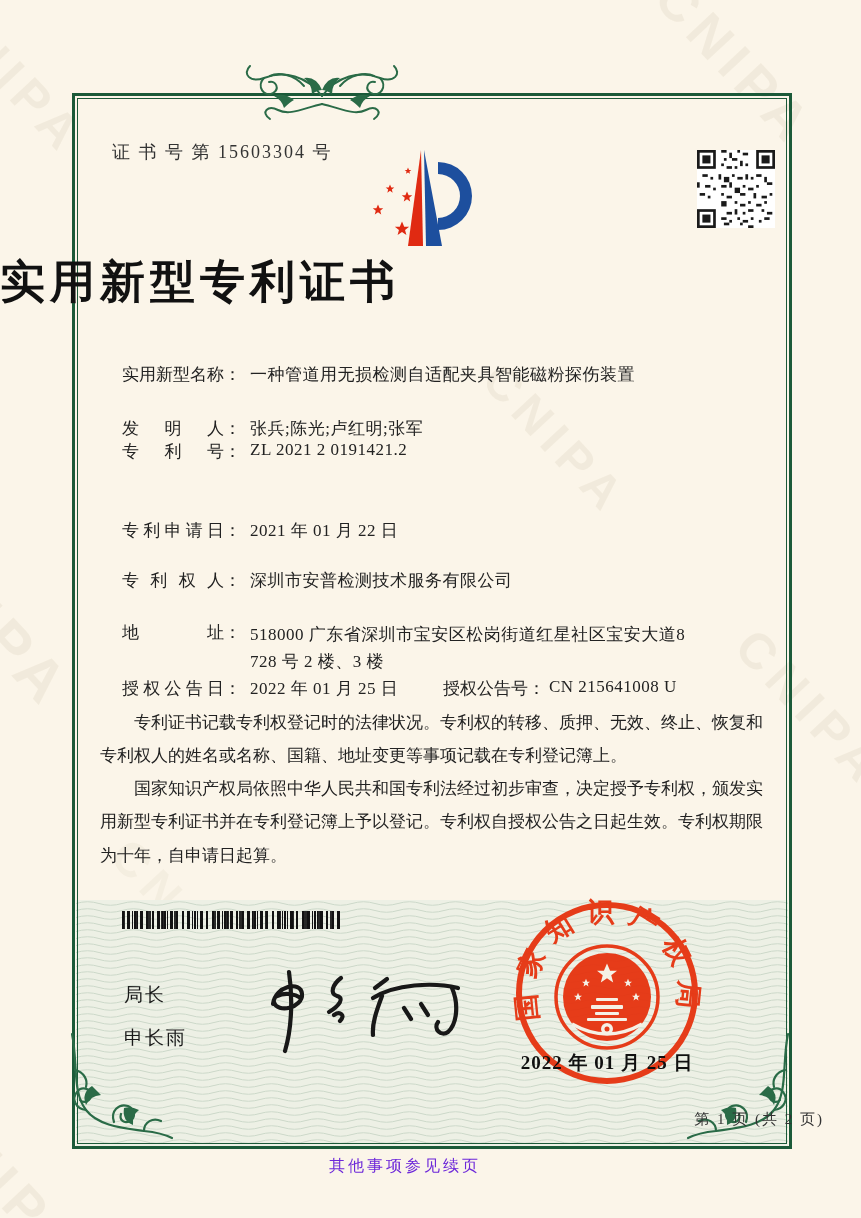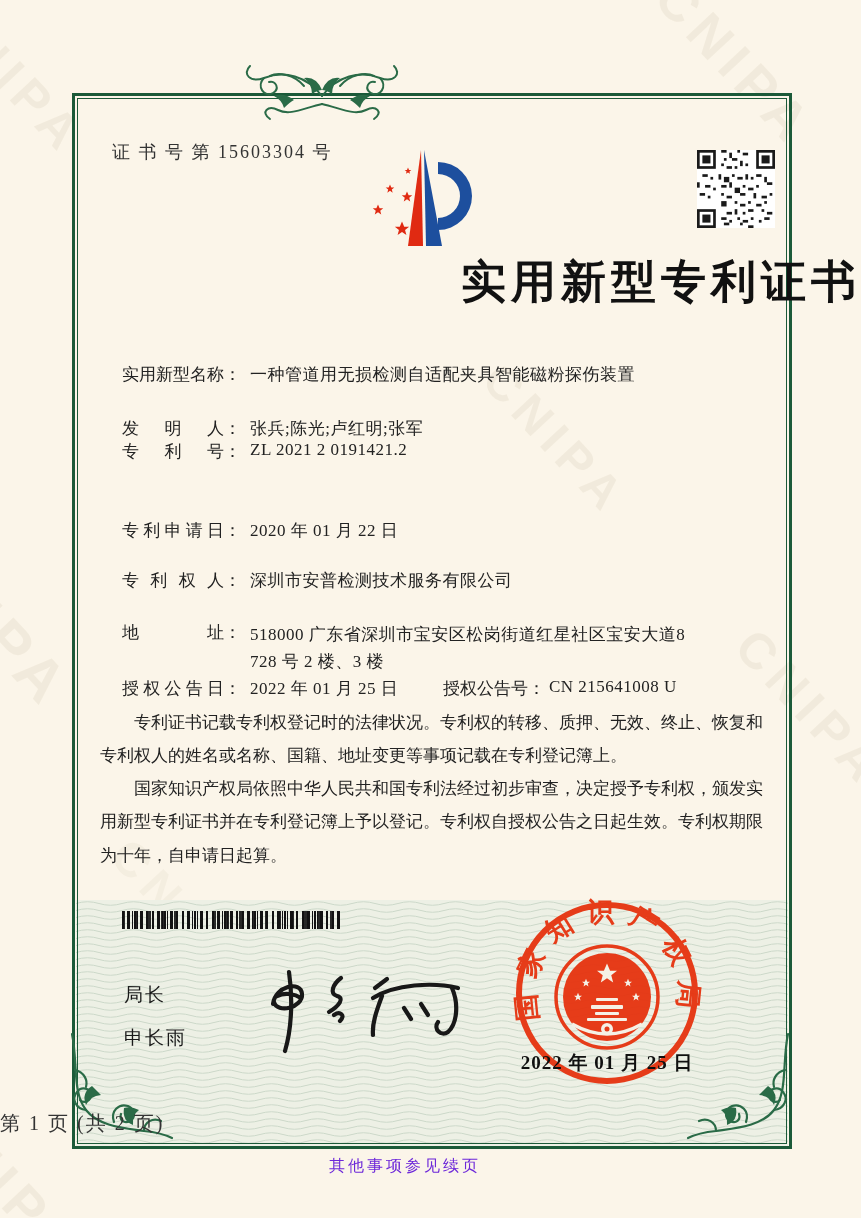--- a/index.html
+++ b/index.html
@@ -13,21 +13,21 @@
   .band{position:absolute;left:76px;top:900px;width:712px;height:247px;z-index:2;}
   
   .frame{position:absolute;left:72px;top:93px;width:714px;height:1050px;
          border:3px solid #1b5a39;z-index:3;}
   .frame-inner{position:absolute;inset:2px;border:1px solid #1b5a39;}
   .orn{position:absolute;z-index:4;}
   
   .cert-no{position:absolute;left:112px;top:140px;font-size:18px;letter-spacing:2px;color:#333;z-index:5;}
   .logo{position:absolute;left:362px;top:146px;z-index:5;}
   .qr{position:absolute;left:697px;top:150px;z-index:5;}
-  .title{position:absolute;left:0;top:252px;width:861px;text-align:right;font-size:45px;
+  .title{position:absolute;left:0;top:252px;width:861px;text-align:left;font-size:45px;
          font-weight:bold;letter-spacing:5px;color:#111;z-index:5;}
   
   .row{position:absolute;left:122px;width:660px;font-size:17px;color:#222;z-index:5;}
   .lbl{display:inline-block;width:102px;text-align:justify;text-align-last:justify;vertical-align:top;}
   .colon{display:inline-block;vertical-align:top;}
   .val{display:inline-block;margin-left:9px;vertical-align:top;letter-spacing:.5px;}
   .val-wrap{width:520px;line-height:27px;}
   .grant2{position:absolute;left:321px;top:0;}
   
   .paras{position:absolute;left:100px;top:706px;width:666px;font-size:17px;line-height:1.95;
@@ -41,21 +41,21 @@
       repeating-linear-gradient(90deg,rgba(18,18,18,.9) 0 3px,rgba(0,0,0,0) 3px 13px);}
   
   .signer{position:absolute;left:124px;top:982px;z-index:5;font-size:19px;color:#191919;
           font-family:"Liberation Sans","DejaVu Sans",sans-serif;}
   .signer div{margin-bottom:17px;letter-spacing:2px;}
   .signature{position:absolute;left:255px;top:952px;z-index:6;}
   
   .seal{position:absolute;left:512px;top:898px;z-index:6;opacity:.95;}
   .seal-date{position:absolute;left:512px;top:1050px;width:190px;text-align:center;z-index:7;
              font-size:19px;font-weight:600;color:#101010;letter-spacing:1px;}
-  .page-num{position:absolute;left:0;top:1110px;width:824px;text-align:left;font-size:20px;
+  .page-num{position:absolute;left:0;top:1110px;width:824px;text-align:right;font-size:15px;
             color:#333;letter-spacing:2px;z-index:5;}
   .cont-note{position:absolute;left:0;top:1156px;width:810px;text-align:center;font-size:16px;
              color:#6d28d9;letter-spacing:3px;z-index:5;}
 </style>
 </head>
 <body>
 
 <div class="page">
 
   <span class="wm" style="left:-34px;top:-14px;font-size:50px;">CNIPA</span>
@@ -230,21 +230,21 @@
   <div class="row" style="top:363px;">
     <span class="lbl">实用新型名称</span><span class="colon">：</span><span class="val">一种管道用无损检测自适配夹具智能磁粉探伤装置</span>
   </div>
   <div class="row" style="top:417px;">
     <span class="lbl">发明人</span><span class="colon">：</span><span class="val">张兵;陈光;卢红明;张军</span>
   </div>
   <div class="row" style="top:440px;">
     <span class="lbl">专利号</span><span class="colon">：</span><span class="val">ZL 2021 2 0191421.2</span>
   </div>
   <div class="row" style="top:519px;">
-    <span class="lbl">专利申请日</span><span class="colon">：</span><span class="val">2020 年 01 月 22 日</span>
+    <span class="lbl">专利申请日</span><span class="colon">：</span><span class="val">2021 年 01 月 22 日</span>
   </div>
   <div class="row" style="top:569px;">
     <span class="lbl">专利权人</span><span class="colon">：</span><span class="val">深圳市安普检测技术服务有限公司</span>
   </div>
   <div class="row" style="top:621px;">
     <span class="lbl">地址</span><span class="colon">：</span><span class="val val-wrap"><span>518000 广东省深圳市宝安区松岗街道红星社区宝安大道8</span><br><span>728 号 2 楼、3 楼</span></span>
   </div>
   <div class="row" style="top:677px;">
     <span class="lbl">授权公告日</span><span class="colon">：</span><span class="val">2022 年 01 月 25 日</span>
     <span class="grant2">

